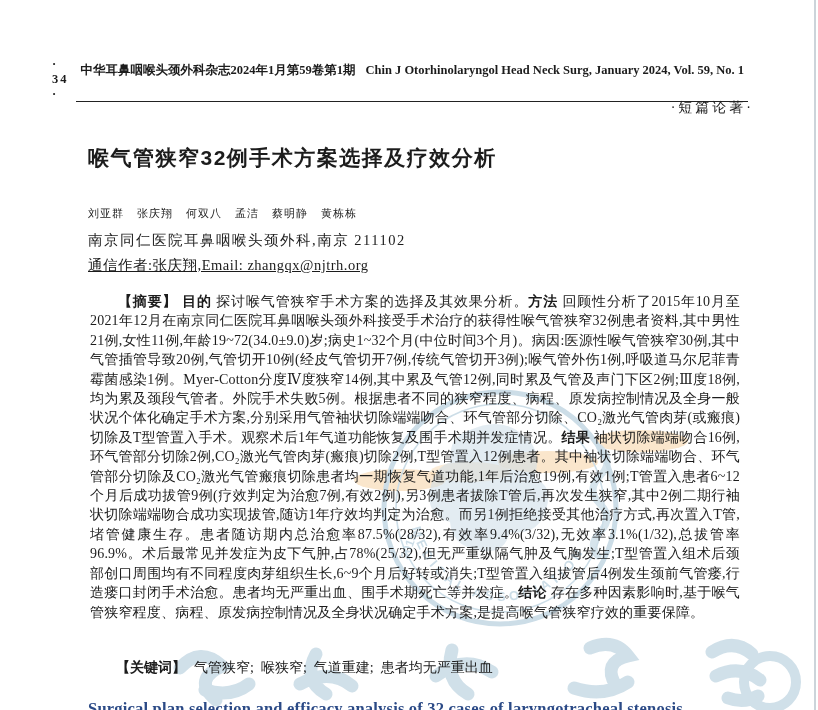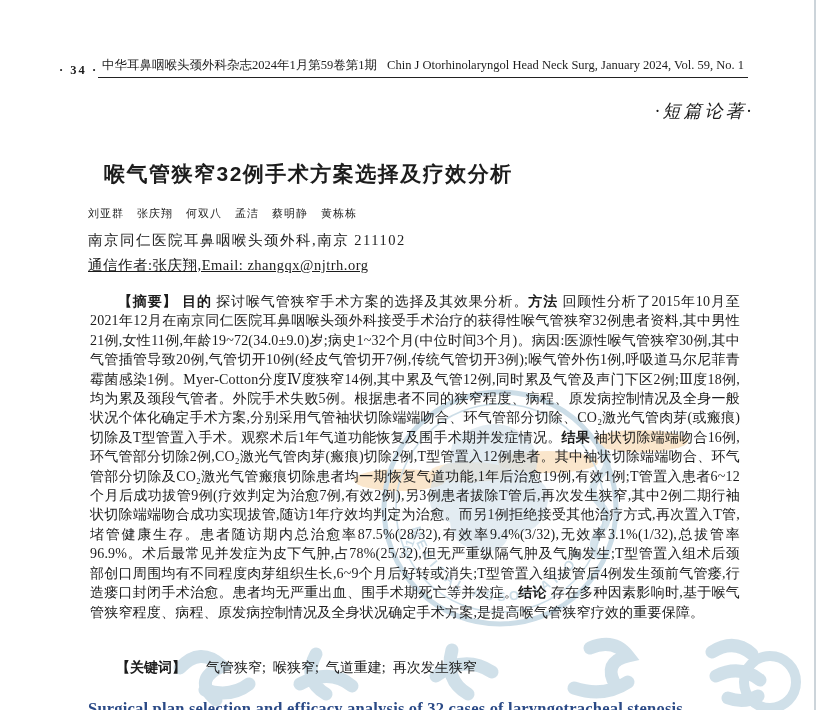--- a/index.html
+++ b/index.html
@@ -20,39 +20,38 @@
   .wm-stroke{stroke:var(--wm-blue);fill:none;}
   .wm-fill{fill:var(--wm-blue);}
   .wm-orange{fill:var(--wm-orange);}
   .wm-text{fill:var(--wm-blue);font-family:"Liberation Sans",sans-serif;font-weight:bold;}
   .content{position:relative;z-index:1;}
 
   .header{
     position:absolute;top:57px;left:52px;right:70px;
     display:flex;align-items:flex-end;
     font-size:12.5px;
-    text-align:right;
   }
   .page-num{width:78px;letter-spacing:2px;font-weight:bold;}
   .journal{
     border-bottom:1.5px solid #222;
-    padding:0 4px 3px 4px;
+    padding:0 4px 22px 4px;
     white-space:nowrap;
-    font-weight:400;
+    font-weight:700;
   }
   .journal .cn{margin-right:10px;}
 
   .article-type{
     position:absolute;top:99px;right:64px;
-    font-size:18px;letter-spacing:3px;font-weight:500;font-style:italic;
+    font-size:14px;letter-spacing:3px;font-weight:500;
   }
 
   .title{
     position:absolute;top:144px;left:88px;
-    margin:16px;
+    margin:0;
     font-family:"Liberation Sans","DejaVu Sans",sans-serif;
     font-size:21px;font-weight:bold;letter-spacing:1.5px;
   }
 
   .authors{
     position:absolute;top:206px;left:88px;
     font-size:11px;letter-spacing:1px;
   }
   .authors .author{margin-right:13px;}
   .affiliation{
@@ -76,21 +75,21 @@
     font-family:"Liberation Sans","DejaVu Sans",sans-serif;
   }
   .keywords{
     position:absolute;top:658px;left:88px;width:650px;
     margin:0;font-size:14px;line-height:19.4px;
     text-indent:2em;white-space:pre-wrap;
   }
   .kw-label{
     font-weight:bold;
     font-family:"Liberation Sans","DejaVu Sans",sans-serif;
-    margin-right:20px;
+    margin-right:8px;
   }
   .english-title{
     position:absolute;top:699px;left:88px;width:640px;
     font-size:16.5px;font-weight:bold;
     color:#2b4a86;
     font-family:"Liberation Serif",serif;
     letter-spacing:0.2px;
     white-space:nowrap;
   }
 </style>
@@ -146,20 +145,20 @@
     <h1 class="title">喉气管狭窄32例手术方案选择及疗效分析</h1>
 
     <div class="authors"><span class="author">刘亚群</span><span class="author">张庆翔</span><span class="author">何双八</span><span class="author">孟洁</span><span class="author">蔡明静</span><span class="author">黄栋栋</span></div>
 
     <div class="affiliation">南京同仁医院耳鼻咽喉头颈外科,南京 211102</div>
 
     <div class="correspondence">通信作者:张庆翔,Email: zhangqx@njtrh.org</div>
 
     <p class="abstract"><span class="seg-bold">【摘要】 目的</span><span> 探讨喉气管狭窄手术方案的选择及其效果分析。</span><span class="seg-bold">方法</span><span> 回顾性分析了2015年10月至2021年12月在南京同仁医院耳鼻咽喉头颈外科接受手术治疗的获得性喉气管狭窄32例患者资料,其中男性21例,女性11例,年龄19~72(34.0±9.0)岁;病史1~32个月(中位时间3个月)。病因:医源性喉气管狭窄30例,其中气管插管导致20例,气管切开10例(经皮气管切开7例,传统气管切开3例);喉气管外伤1例,呼吸道马尔尼菲青霉菌感染1例。Myer-Cotton分度Ⅳ度狭窄14例,其中累及气管12例,同时累及气管及声门下区2例;Ⅲ度18例,均为累及颈段气管者。外院手术失败5例。根据患者不同的狭窄程度、病程、原发病控制情况及全身一般状况个体化确定手术方案,分别采用气管袖状切除端端吻合、环气管部分切除、CO₂激光气管肉芽(或瘢痕)切除及T型管置入手术。观察术后1年气道功能恢复及围手术期并发症情况。</span><span class="seg-bold">结果</span><span> 袖状切除端端吻合16例,环气管部分切除2例,CO₂激光气管肉芽(瘢痕)切除2例,T型管置入12例患者。其中袖状切除端端吻合、环气管部分切除及CO₂激光气管瘢痕切除患者均一期恢复气道功能,1年后治愈19例,有效1例;T管置入患者6~12个月后成功拔管9例(疗效判定为治愈7例,有效2例),另3例患者拔除T管后,再次发生狭窄,其中2例二期行袖状切除端端吻合成功实现拔管,随访1年疗效均判定为治愈。而另1例拒绝接受其他治疗方式,再次置入T管,堵管健康生存。患者随访期内总治愈率87.5%(28/32),有效率9.4%(3/32),无效率3.1%(1/32),总拔管率96.9%。术后最常见并发症为皮下气肿,占78%(25/32),但无严重纵隔气肿及气胸发生;T型管置入组术后颈部创口周围均有不同程度肉芽组织生长,6~9个月后好转或消失;T型管置入组拔管后4例发生颈前气管瘘,行造瘘口封闭手术治愈。患者均无严重出血、围手术期死亡等并发症。</span><span class="seg-bold">结论</span><span> 存在多种因素影响时,基于喉气管狭窄程度、病程、原发病控制情况及全身状况确定手术方案,是提高喉气管狭窄疗效的重要保障。</span></p>
 
-    <p class="keywords"><span class="kw-label">【关键词】</span><span>气管狭窄;  喉狭窄;  气道重建;  再次发生狭窄</span></p>
+    <p class="keywords"><span class="kw-label">【关键词】</span><span>气管狭窄;  喉狭窄;  气道重建;  患者均无严重出血</span></p>
 
     <div class="english-title" style="color: rgb(43, 74, 134);">Surgical plan selection and efficacy analysis of 32 cases of laryngotracheal stenosis</div>
 
   </div>
 
   <div class="page-edge"></div>
 </div>
 
 </body></html>

